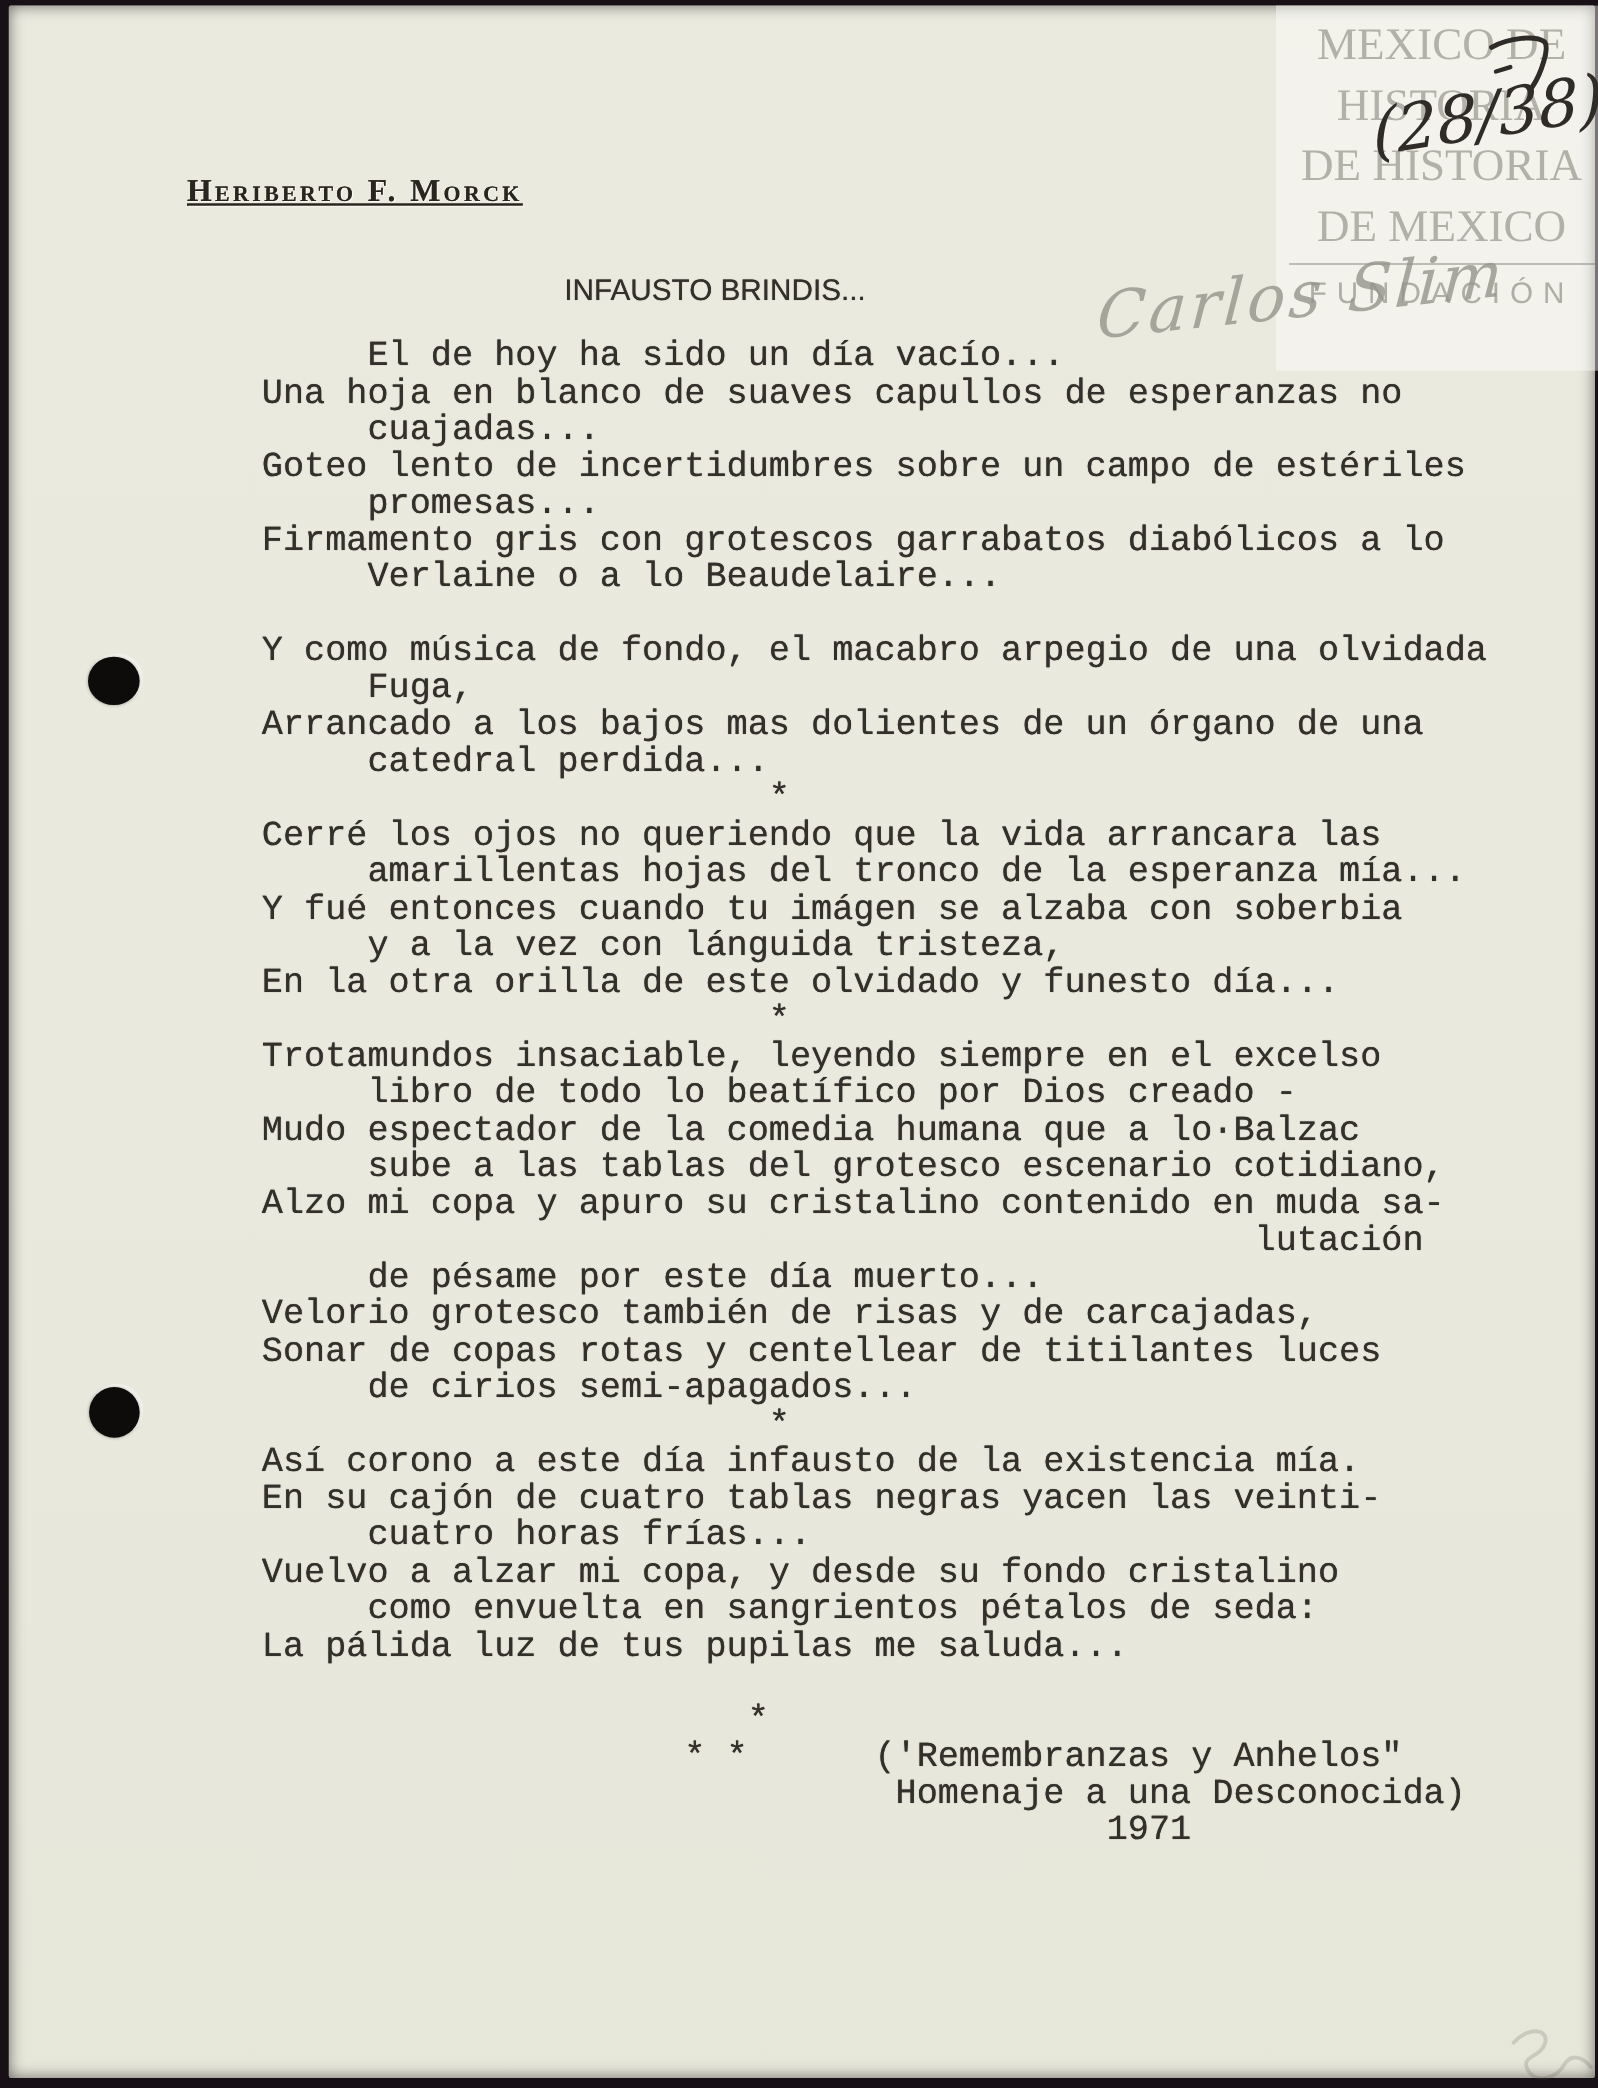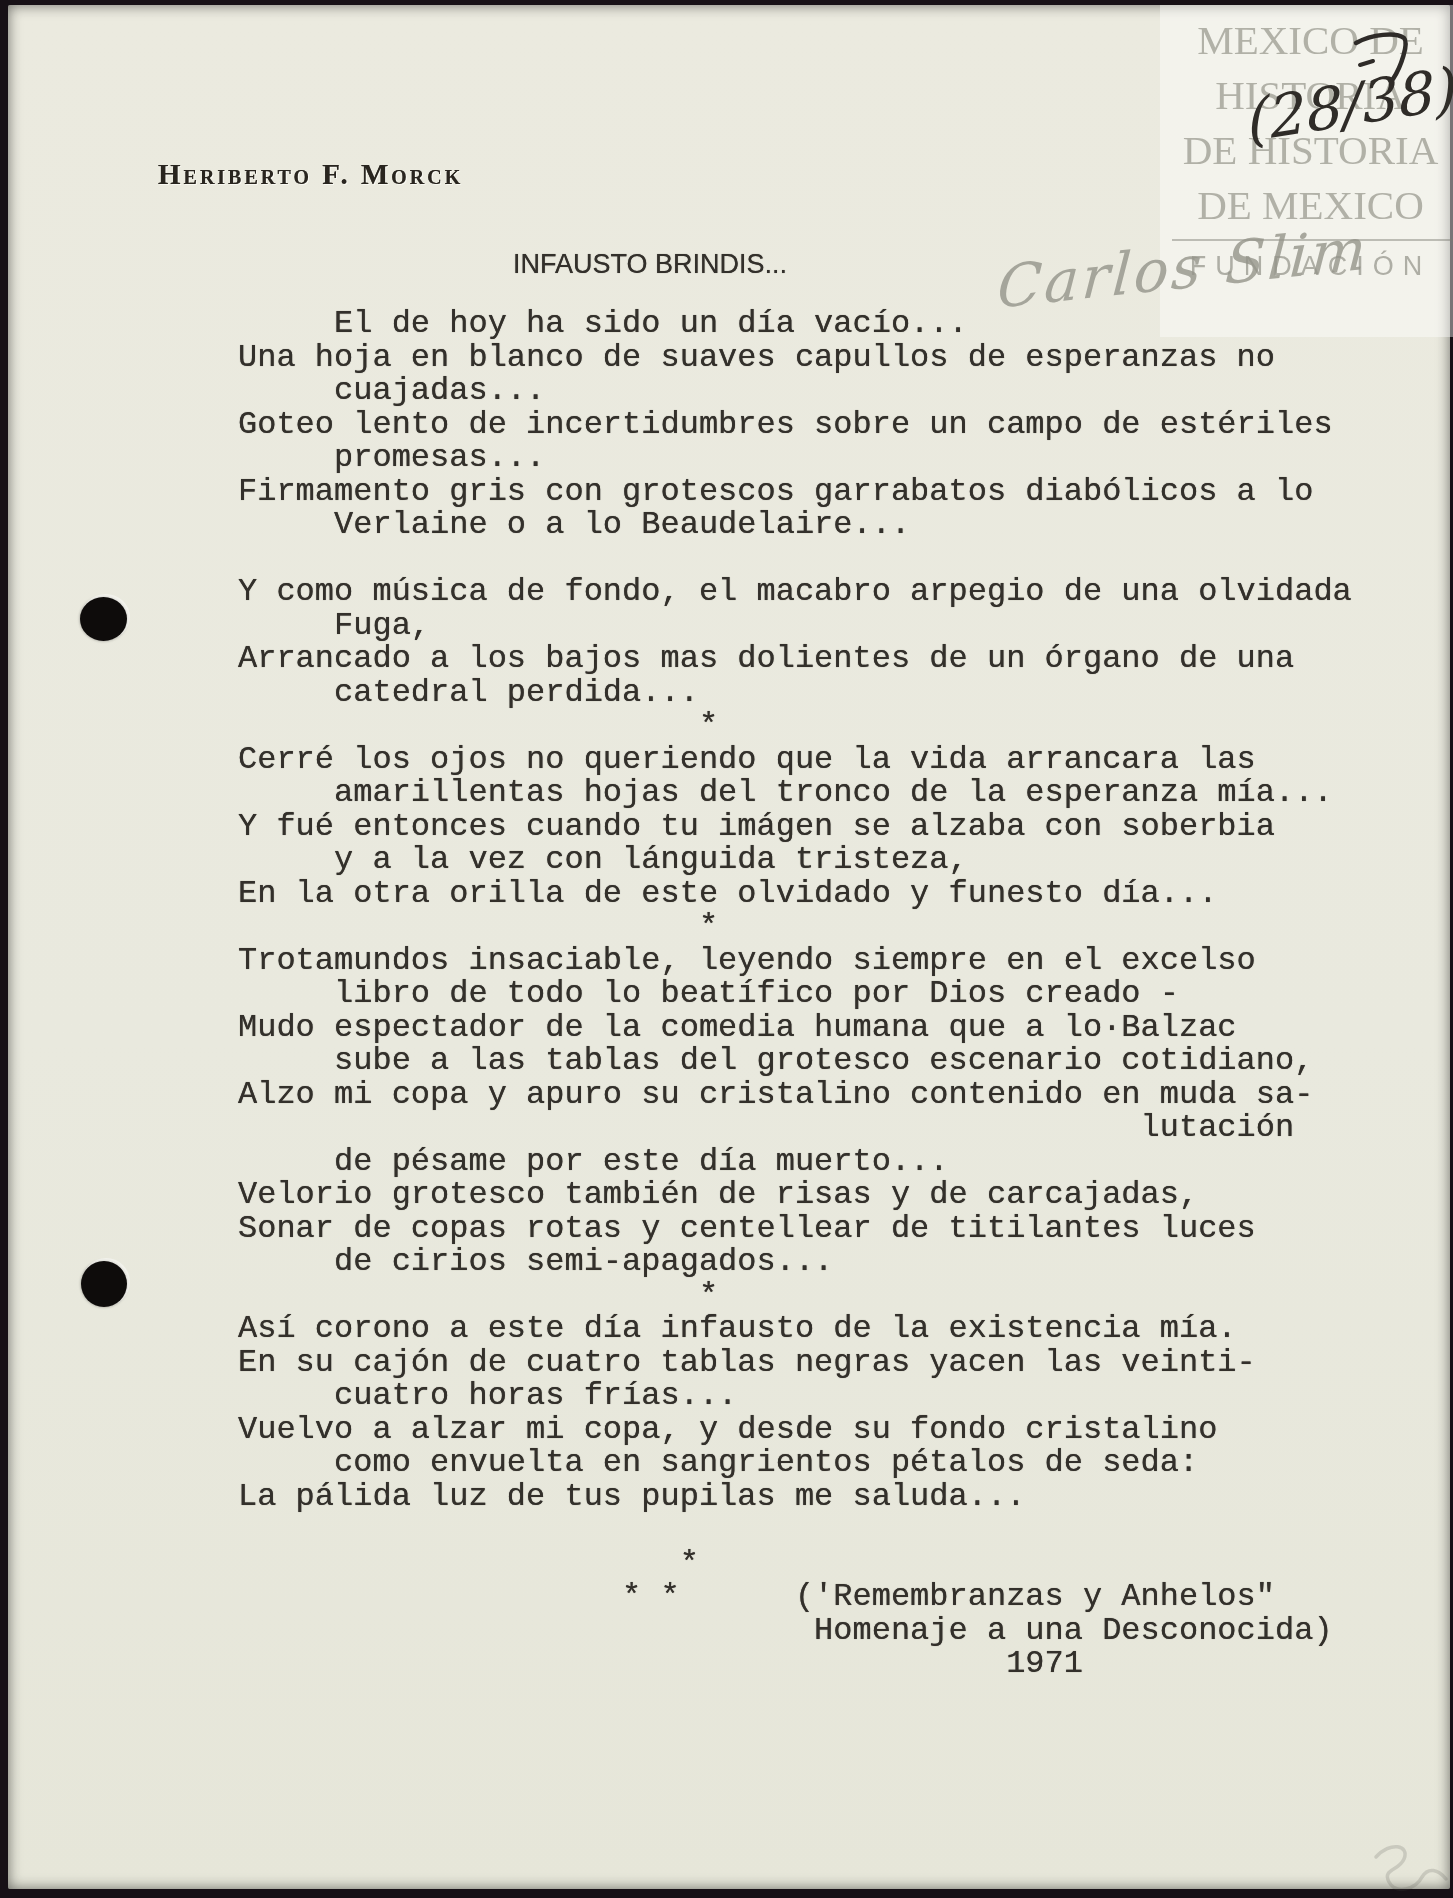--- a/index.html
+++ b/index.html
@@ -10,25 +10,26 @@
   }
   .scan{position:absolute;inset:0;}
   .paper{
     position:absolute;left:8px;top:5px;right:3px;bottom:9px;
     background:linear-gradient(180deg,#ebeadf 0%,#e9e9de 55%,#e6e6d9 100%);
     border-radius:2px;
     box-shadow:0 0 14px rgba(0,0,0,0.55) inset;
   }
   
   .letterhead{
-    position:absolute;left:150px;top:153px;
+    position:absolute;left:162px;top:153px;
     font-family:"Liberation Serif", serif;
     font-weight:bold;font-variant:small-caps;
     font-size:29px;letter-spacing:3px;color:#29251f;
     text-shadow:1px 1px 0 rgba(252,252,246,0.85), 0 0 0.5px #29251f;
+    text-decoration:underline;
   }
   
   .stamp-rect{
     position:absolute;left:1152px;top:0;width:301px;height:332px;
     background:rgba(255,255,255,0.42);
   }
   .stamp-text{
     position:absolute;left:0;top:8px;width:100%;text-align:center;
     font-family:"Liberation Serif", serif;
     font-size:41px;line-height:55px;color:rgba(122,122,112,0.55);

